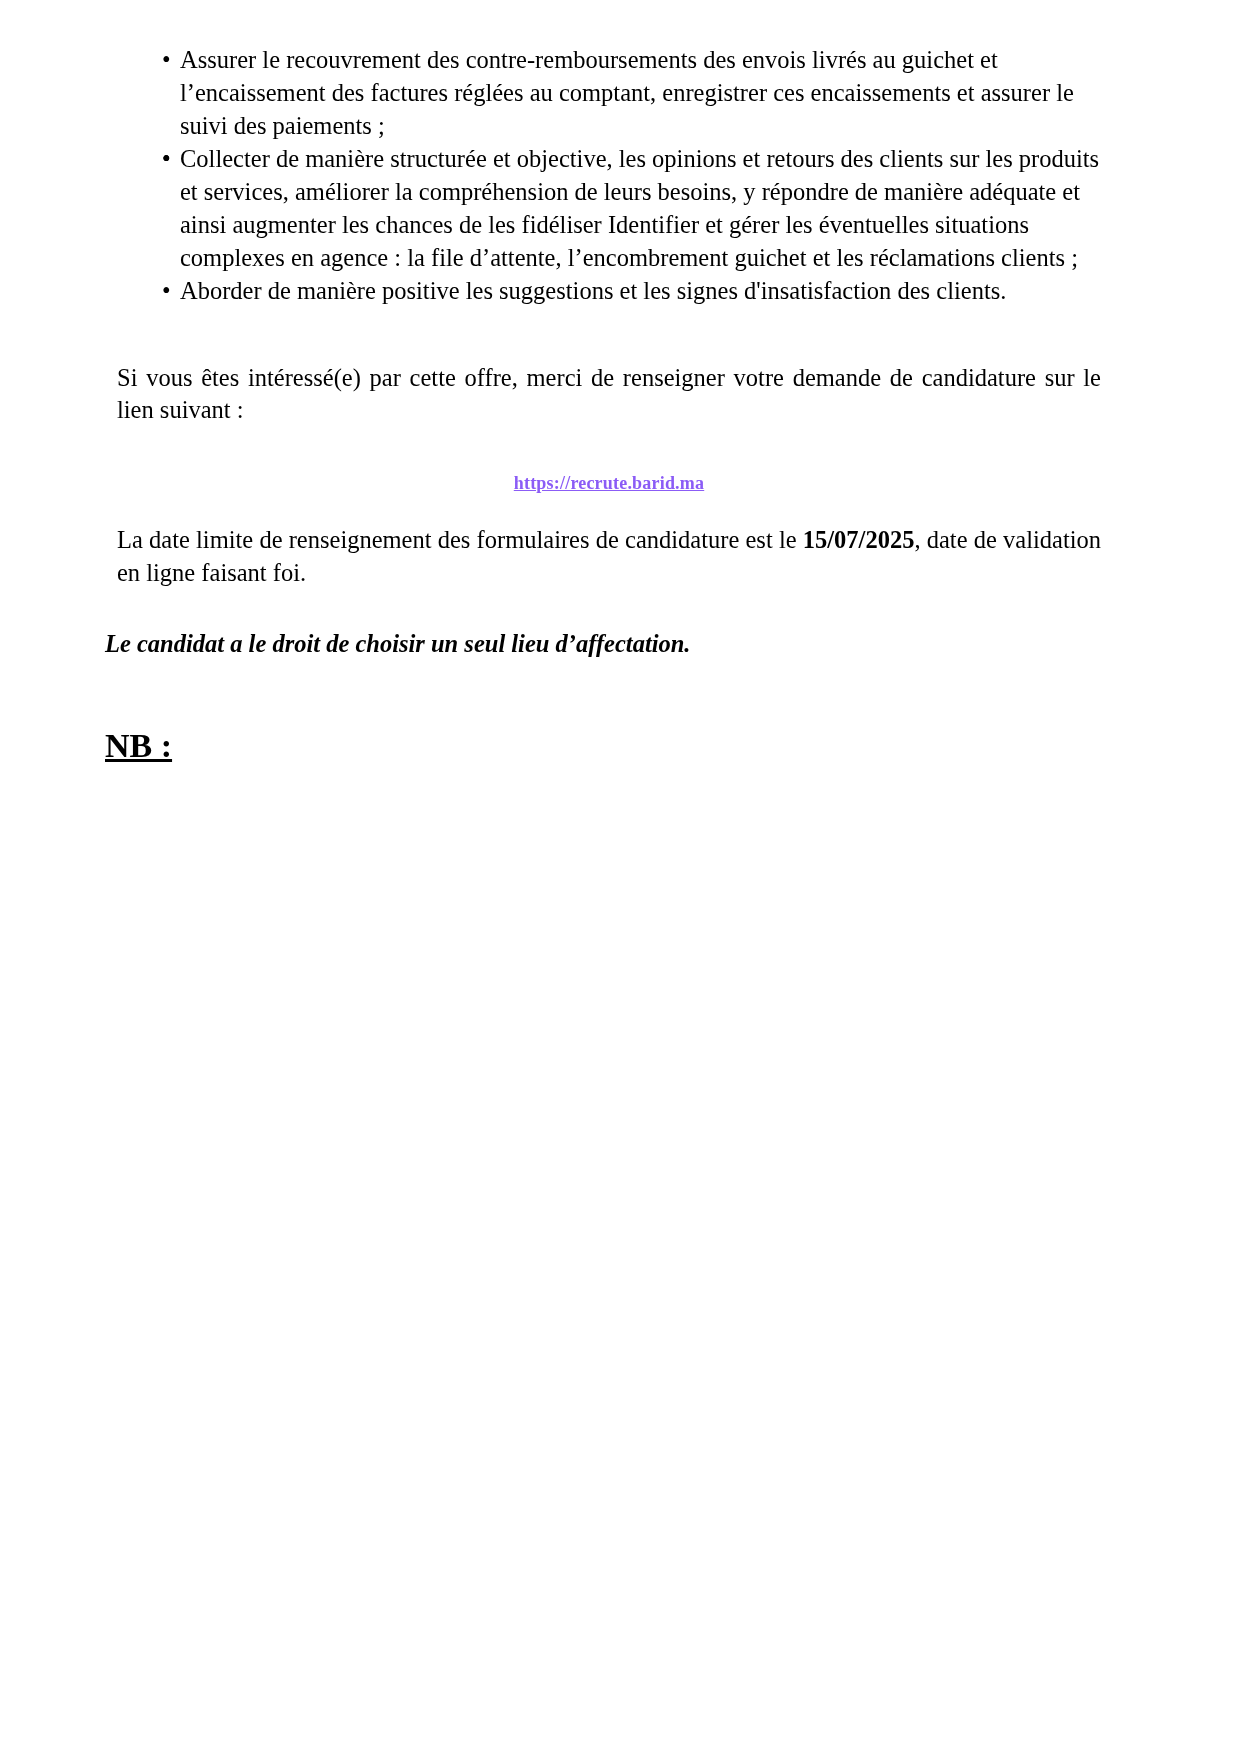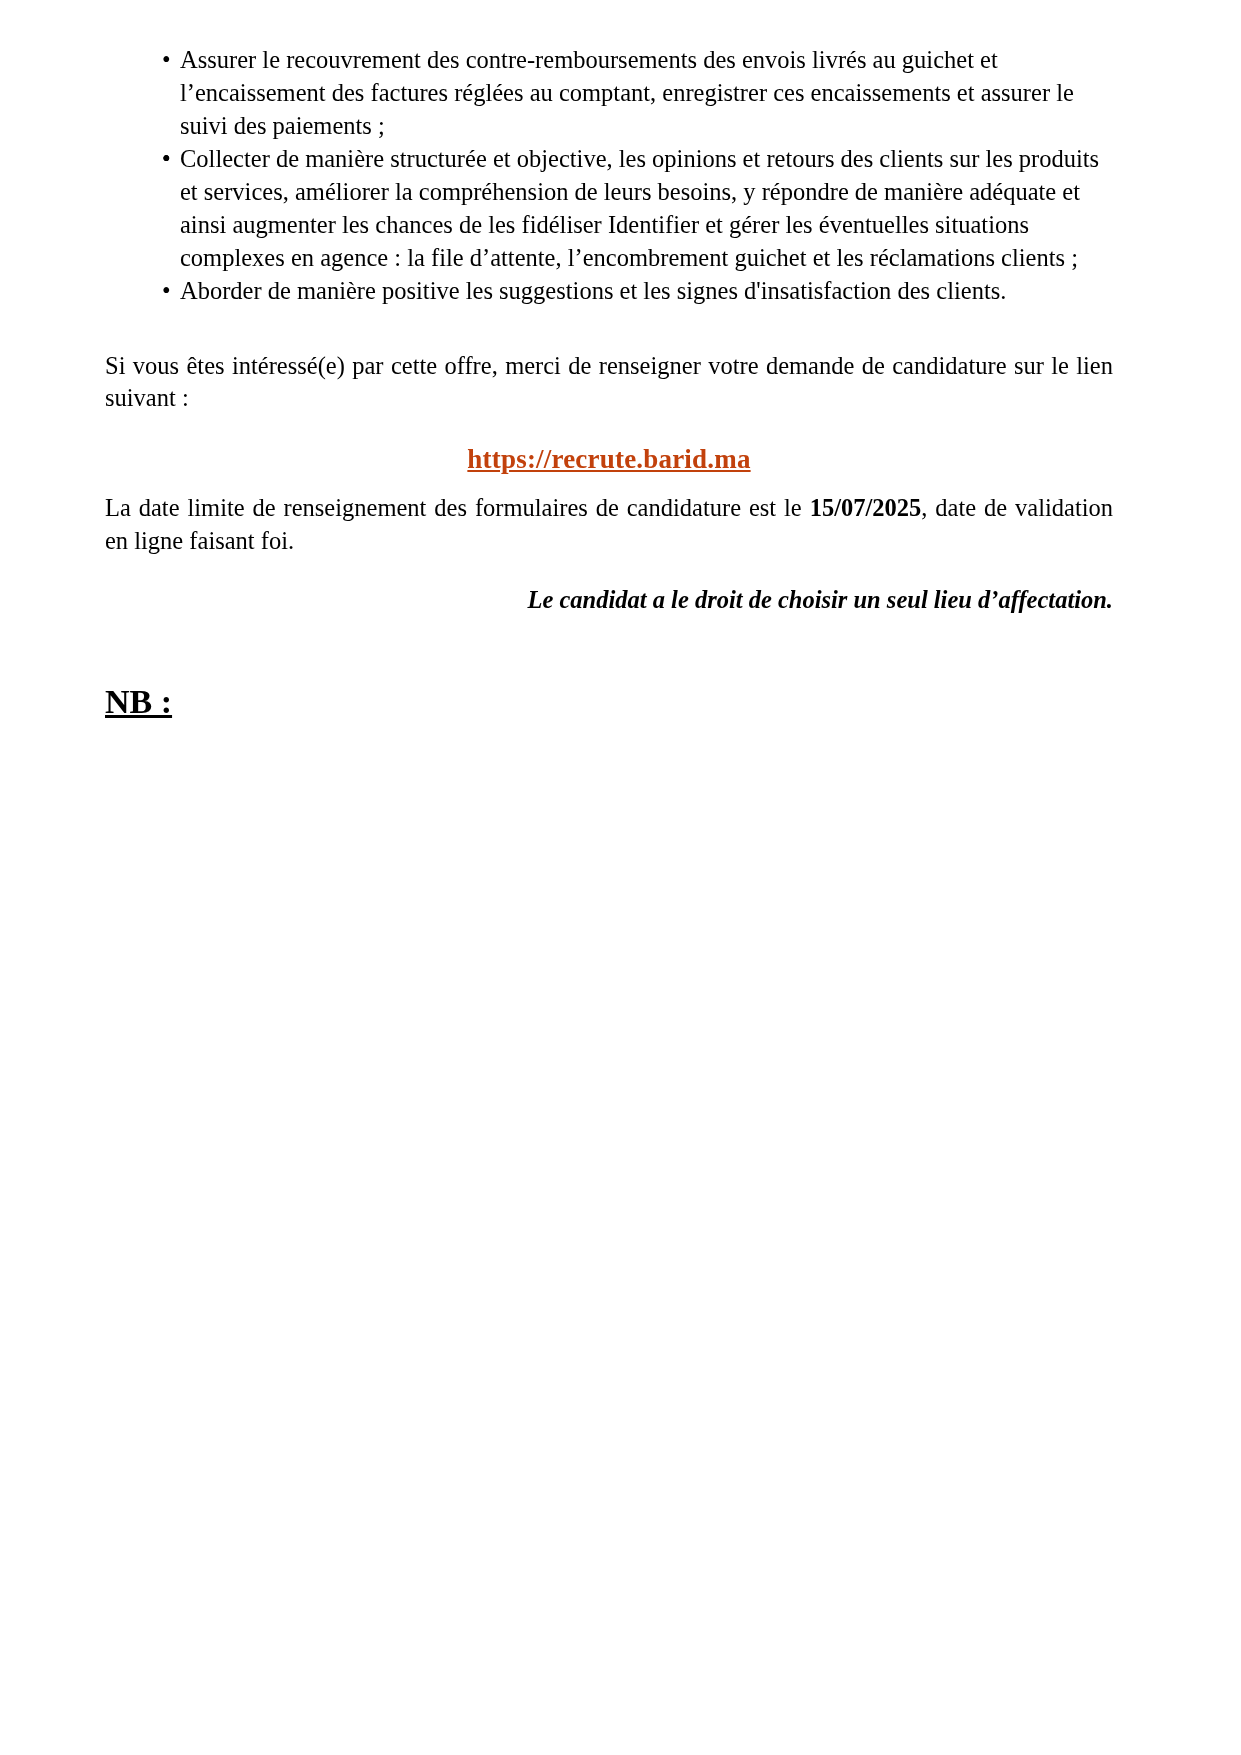--- a/index.html
+++ b/index.html
@@ -45,47 +45,47 @@
   ul.task-list > li .bullet {
     position: absolute;
     left: 57px;
     top: 0;
     font-size: 24.5px;
     line-height: 1.345;
   }
 
   
   p.para {
-    margin: 0;
+    margin: 12px;
     text-align: justify;
   }
   .spacer-lg { height: 42px; }
   .spacer-md { height: 26px; }
   .spacer-sm { height: 14px; }
   .spacer-xl { height: 62px; }
 
   .link-line {
     text-align: center;
     margin: 0;
   }
   a.ext-link {
-    color: #c2410c;
+    color: #8b5cf6;
     font-weight: bold;
     text-decoration: underline;
-    font-size: 27px;
+    font-size: 18px;
     letter-spacing: 0.2px;
   }
 
   .bold { font-weight: bold; }
 
   p.notice {
     margin: 0;
     font-weight: bold;
     font-style: italic;
-    text-align: right;
+    text-align: left;
   }
 
   .nb-heading {
     margin: 0;
     font-weight: bold;
     text-decoration: underline;
     font-size: 34px;
     text-align: left;
   }
 

